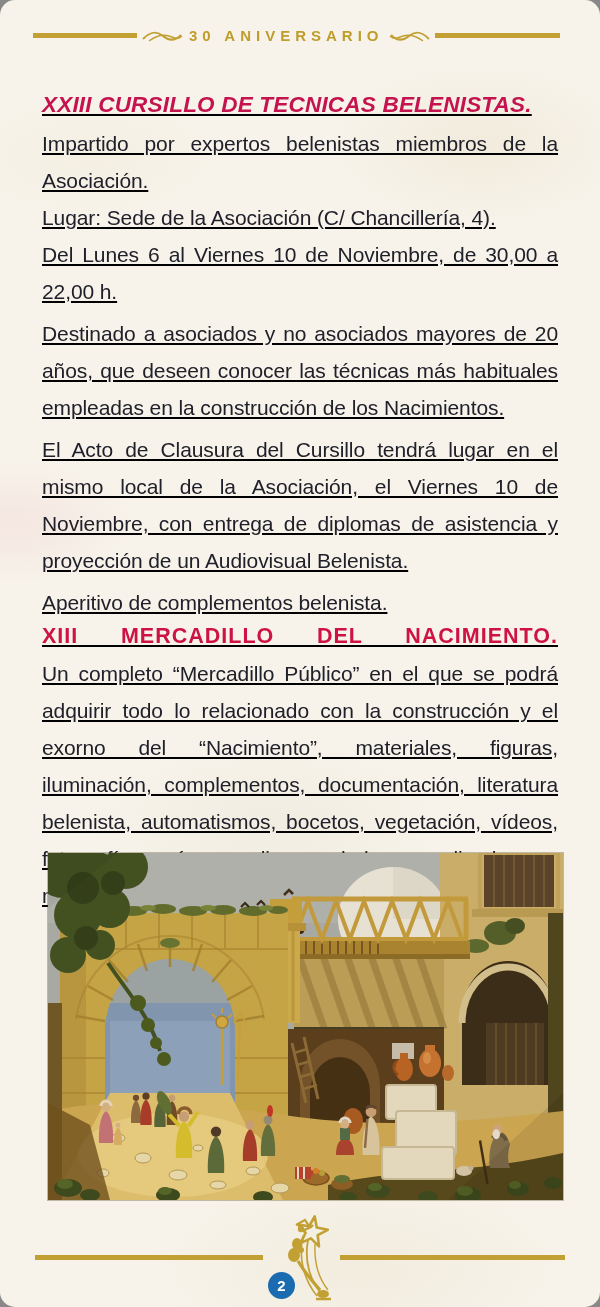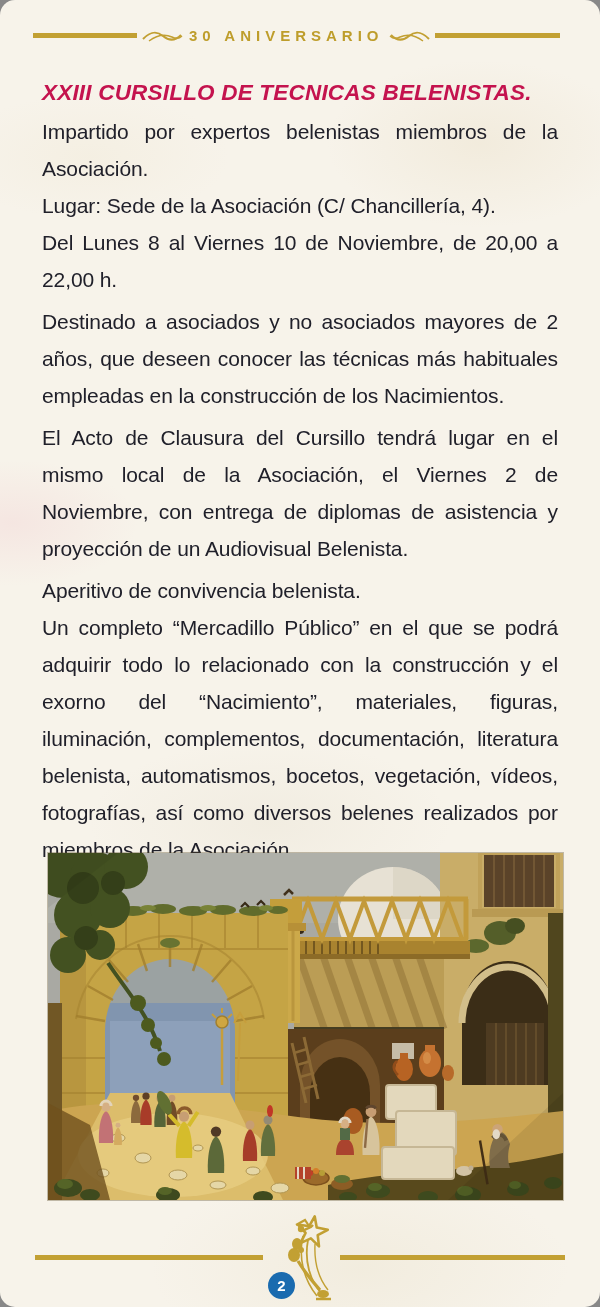--- a/index.html
+++ b/index.html
@@ -34,21 +34,21 @@
   }
   .dline{height:3px;border-top:3px solid var(--gold);border-bottom:2px solid var(--gold);}
   .banner .dline.left{width:104px;}
   .banner .dline.right{flex:1;}
   .banner-title{
     font-weight:bold;font-size:15px;letter-spacing:5px;
     color:#BE9D2B;white-space:nowrap;padding:0 2px;
   }
   .flourish{flex:0 0 auto;margin:0 4px;}
   
-  .content{position:absolute;top:80px;left:42px;width:516px;}
+  .content{position:absolute;top:92px;left:42px;width:516px;text-decoration:underline;}
   h1.s-head{
     font-size:22.5px;font-weight:bold;font-style:italic;
     color:var(--magenta);letter-spacing:.2px;margin:0 0 7px 0;white-space:nowrap;
   }
   h2.s-head2{
     font-size:21.5px;font-weight:bold;color:var(--red);
     letter-spacing:1px;text-align:justify;text-align-last:justify;
     margin:3px 0 6px 0;
   }
   .content p{
@@ -90,24 +90,25 @@
       <path d="M2,11 C10,3 16,3 22,8 C28,13 34,13 40,7" fill="none" stroke="#C2A033" stroke-width="2"></path>
       <path d="M8,13 C16,7 24,6 31,9 C35,11 39,10 41,8" fill="none" stroke="#C2A033" stroke-width="1.4"></path>
     </svg>
     <div class="dline right"></div>
   </div>
 
   <div class="content">
     <h1 class="s-head">XXIII CURSILLO DE TECNICAS BELENISTAS.</h1>
     <p>Impartido por expertos belenistas miembros de la Asociación.</p>
     <p>Lugar: Sede de la Asociación (C/ Chancillería, 4).</p>
-    <p>Del Lunes 8 al Viernes 10 de Noviembre, de 20,00 a 22,00 h.</p>
-    <p class="gap">Destinado a asociados y no asociados mayores de 2 años, que deseen conocer las técnicas más habituales empleadas en la construcción de los Nacimientos.</p>
-    <p class="gap">El Acto de Clausura del Cursillo tendrá lugar en el mismo local de la Asociación, el Viernes 2 de Noviembre, con entrega de diplomas de asistencia y proyección de un Audiovisual Belenista.</p>
-    <p class="gap">Aperitivo de convivencia belenista.</p>
+    <p>Del Lunes 6 al Viernes 10 de Noviembre, de 30,00 a 22,00 h.</p>
+    <p class="gap">Destinado a asociados y no asociados mayores de 20 años, que deseen conocer las técnicas más habituales empleadas en la construcción de los Nacimientos.</p>
+    <p class="gap">El Acto de Clausura del Cursillo tendrá lugar en el mismo local de la Asociación, el Viernes 10 de Noviembre, con entrega de diplomas de asistencia y proyección de un Audiovisual Belenista.</p>
+    <p class="gap">Aperitivo de complementos belenista.</p>
+    <h2 class="s-head2">XIII MERCADILLO DEL NACIMIENTO.</h2>
     <p>Un completo “Mercadillo Público” en el que se podrá adquirir todo lo relacionado con la construcción y el exorno del “Nacimiento”, materiales, figuras, iluminación, complementos, documentación, literatura belenista, automatismos, bocetos, vegetación, vídeos, fotografías, así como diversos belenes realizados por miembros de la Asociación.</p>
   </div>
 
   <div class="photo" role="img" aria-label="Nativity scene diorama photograph: stone arch with foliage, white dome, wooden truss bridge, village buildings and robed figures on a sandy path">
     <svg viewBox="0 0 515 347" preserveAspectRatio="none">
 
       <rect x="0" y="0" width="515" height="210" fill="#a9aeae"></rect>
       <rect x="0" y="0" width="515" height="70" fill="#b4b8b6" opacity="0.7"></rect>
 
       <ellipse cx="345" cy="66" rx="55" ry="52" fill="#eceae2"></ellipse>

